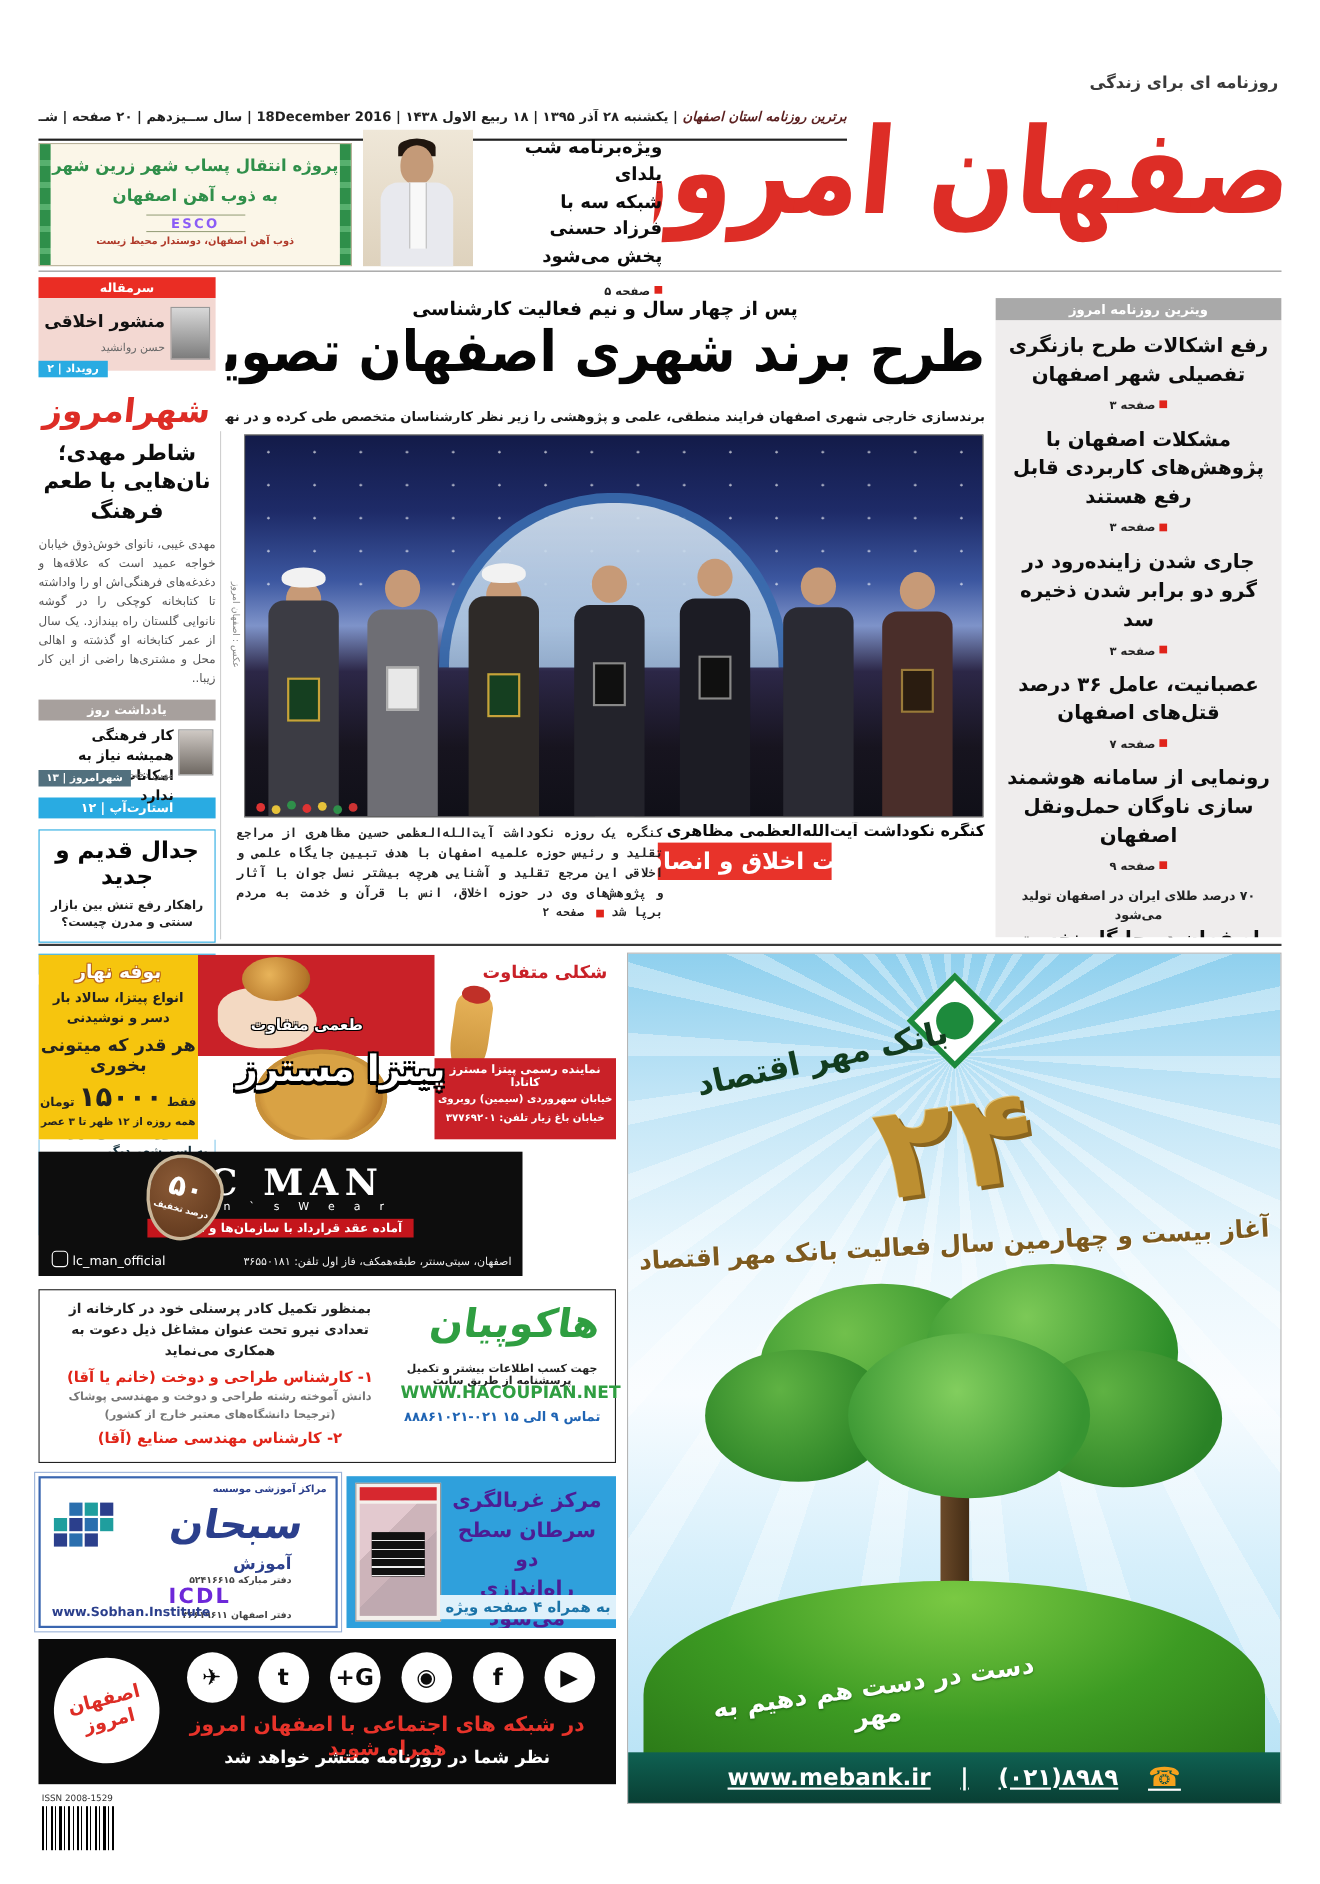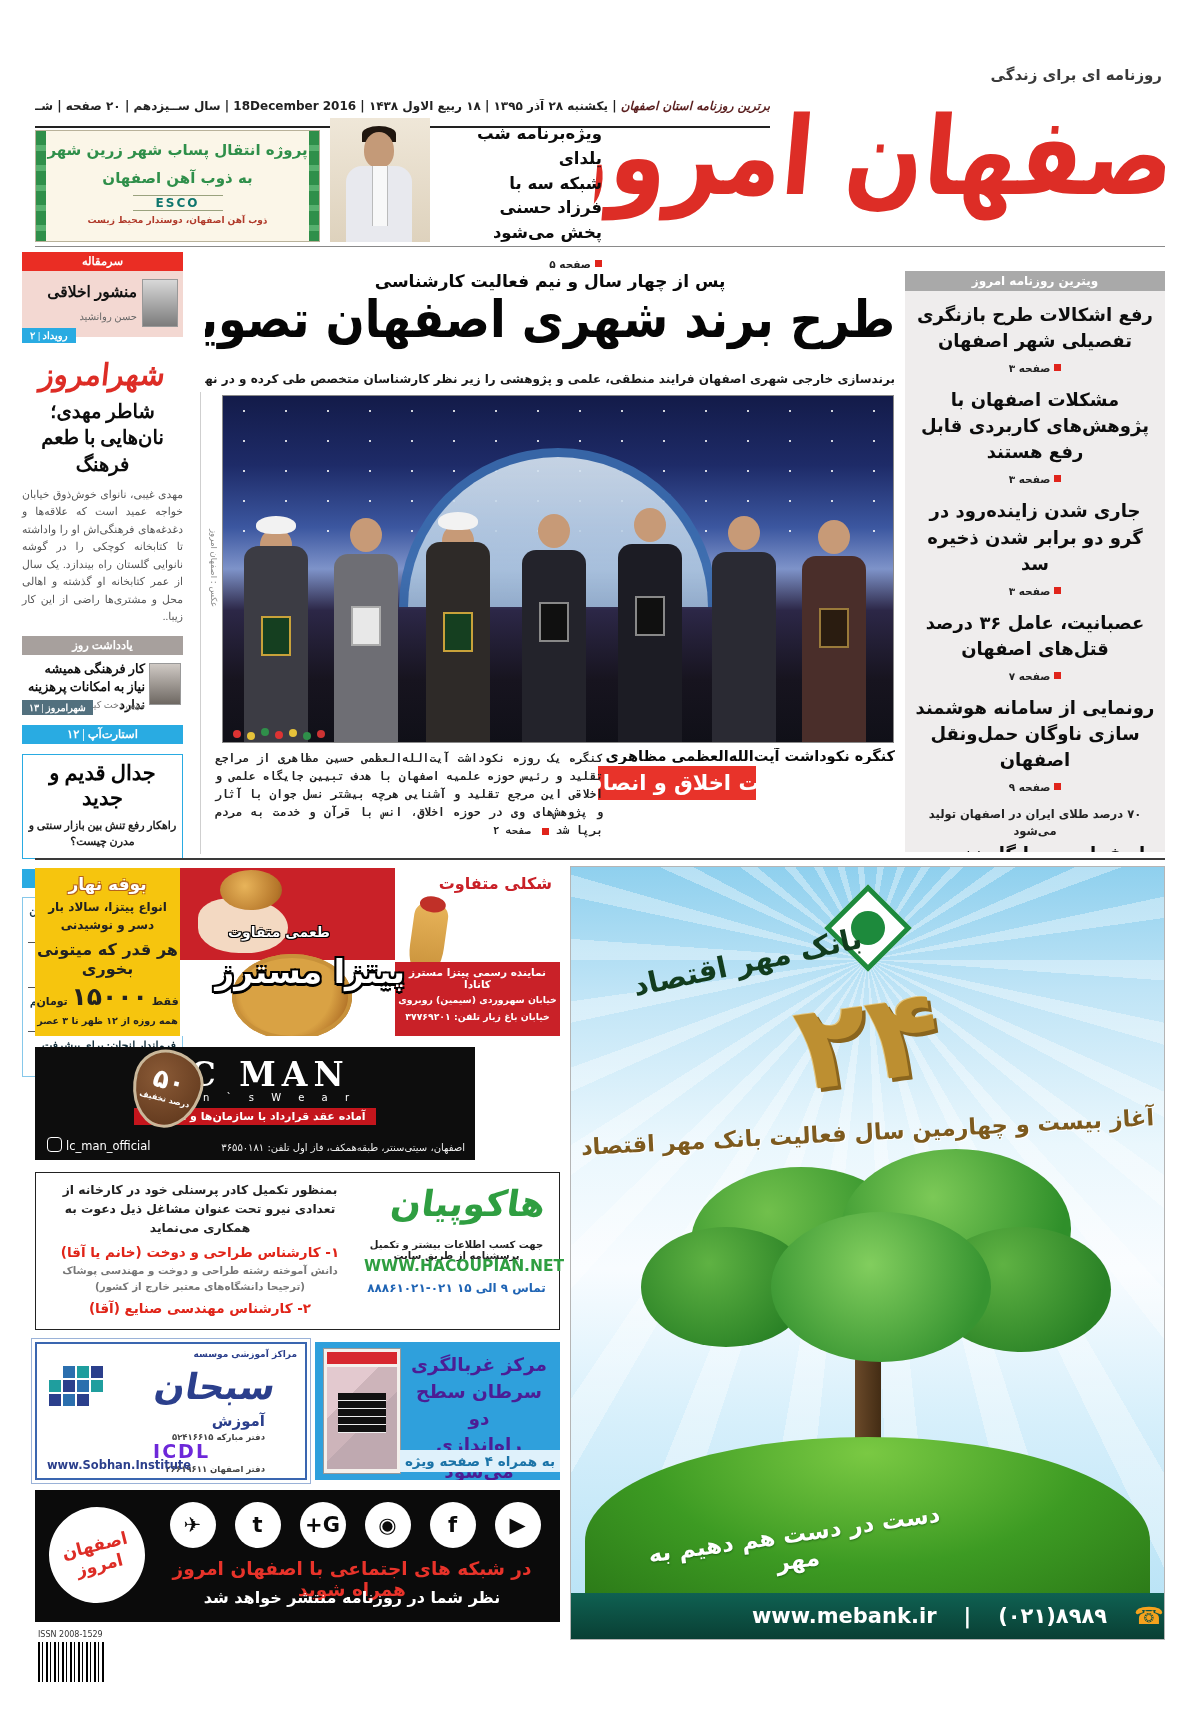--- a/index.html
+++ b/index.html
@@ -20,27 +20,27 @@
   .promo-photo .head{position:absolute;left:34px;top:14px;width:30px;height:36px;border-radius:50% 50% 45% 45%;background:#c49a78;}
   .promo-photo .hair{position:absolute;left:32px;top:8px;width:34px;height:16px;border-radius:50% 50% 0 0;background:#20160f;}
   .promo-photo .suit{position:absolute;left:16px;top:48px;width:66px;height:80px;border-radius:16px 16px 0 0;background:#e8e9ee;}
   .promo-photo .shirt{position:absolute;left:42px;top:48px;width:14px;height:60px;background:#f8f8f8;border-left:1px solid #bbb;border-right:1px solid #bbb;}
   .promo-text{left:430px;top:122px;width:172px;font-size:16.5px;font-weight:bold;line-height:1.5;color:#0c0c0c;text-align:right;}
   .promo-page{margin-top:5px;}
   .esco{left:35px;top:130px;width:285px;height:112px;background:#fbf6e8;border:1px solid #b9b29a;box-sizing:border-box;overflow:hidden;}
   .esco .band{position:absolute;top:0;bottom:0;width:10px;background:repeating-linear-gradient(180deg,#2f8f4a 0 14px,#57b06e 14px 20px);}
   .esco .band.l{left:0;} .esco .band.r{right:0;}
   .esco-line{margin-top:10px;font-size:15px;font-weight:bold;color:#2f8f4a;text-align:center;}
-  .esco-brand{margin-top:8px;font-size:12px;font-weight:bold;color:#0f766e;text-align:center;letter-spacing:2px;
+  .esco-brand{margin-top:8px;font-size:12px;font-weight:bold;color:#8b5cf6;text-align:center;letter-spacing:2px;
               border-top:1px solid #9aa27e;border-bottom:1px solid #9aa27e;width:90px;margin-left:auto;margin-right:auto;}
   .esco-foot{margin-top:4px;font-size:9px;font-weight:bold;color:#b03a2a;text-align:center;}
   .header-rule{left:35px;top:246px;width:1130px;border-top:1px solid #8a8a8a;height:0;}
 
   
-  .leftcol{left:22px;top:252px;width:161px;font-family:Liberation Serif, serif;}
+  .leftcol{left:35px;top:252px;width:161px;}
   .bar{height:19px;line-height:19px;color:#fff;font-size:11.5px;font-weight:bold;text-align:center;overflow:hidden;}
   .bar.red{background:#ea2d24;}
   .bar.gray{background:#a7a09d;}
   .bar.blue{background:#29abe2;}
   .sarm-box{position:relative;height:66px;background:#f3d8d2;overflow:visible;}
   .sarm-photo{position:absolute;right:5px;top:8px;width:34px;height:46px;background:linear-gradient(180deg,#d8d8d8,#7c7c7c);border:1px solid #999;}
   .sarm-title{position:absolute;right:46px;top:12px;font-size:15.5px;font-weight:bold;color:#111;}
   .sarm-author{position:absolute;right:46px;top:40px;font-size:10px;color:#666;}
   .tag-blue{position:absolute;left:0;bottom:-6px;background:#29abe2;color:#fff;font-size:10px;font-weight:bold;padding:2px 8px;}
   .shahremrooz{margin-top:16px;height:42px;display:flex;align-items:center;justify-content:center;
@@ -213,21 +213,21 @@
   .lf1{left:120px;top:300px;width:220px;height:150px;background:radial-gradient(circle at 35% 30%,#71c04c,#2f8f2a 75%);}
   .lf2{left:270px;top:282px;width:230px;height:160px;background:radial-gradient(circle at 40% 30%,#7cc957,#2f8f2a 75%);}
   .lf3{left:70px;top:360px;width:170px;height:120px;background:radial-gradient(circle at 40% 30%,#5fb243,#2a8226 75%);}
   .lf4{left:360px;top:360px;width:180px;height:125px;background:radial-gradient(circle at 40% 30%,#5fb243,#2a8226 75%);}
   .lf5{left:200px;top:345px;width:220px;height:150px;background:radial-gradient(circle at 45% 35%,#82ce5e,#379431 75%);}
   .mound{position:absolute;left:14px;bottom:42px;width:565px;height:160px;border-radius:100% 100% 0 0/130% 130% 0 0;
          background:radial-gradient(ellipse at 50% 10%,#7ac943,#3d9b23 55%,#2c7a18);}
   .bk-callig{position:absolute;left:60px;bottom:66px;width:330px;color:#fff;font-size:23px;font-weight:bold;
              transform:rotate(-8deg);text-align:center;text-shadow:0 1px 2px rgba(0,60,0,.5);}
   .bk-bar{position:absolute;left:0;right:0;bottom:0;height:46px;background:linear-gradient(180deg,#0f6152,#093f34);
-          color:#fff;display:flex;align-items:center;justify-content:flex-end;gap:27px;font-size:21px;font-weight:bold;direction:ltr;}
+          color:#fff;display:flex;align-items:center;justify-content:center;gap:27px;font-size:21px;font-weight:bold;direction:ltr;text-decoration:underline;}
   .bk-bar .phone-glyph{color:#f6a21d;font-size:24px;}
 </style>
 </head>
 <body>
 
 <div class="page">
 
   <div class="abs tagline">روزنامه ای برای زندگی</div>
   <div class="abs masthead">اصفهان امروز</div>
 

